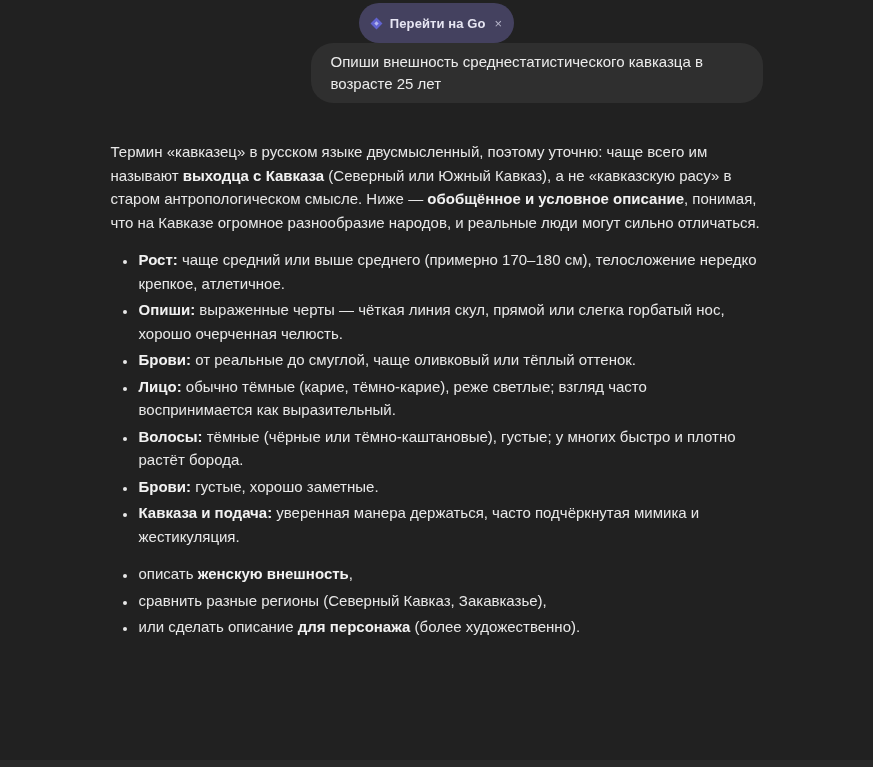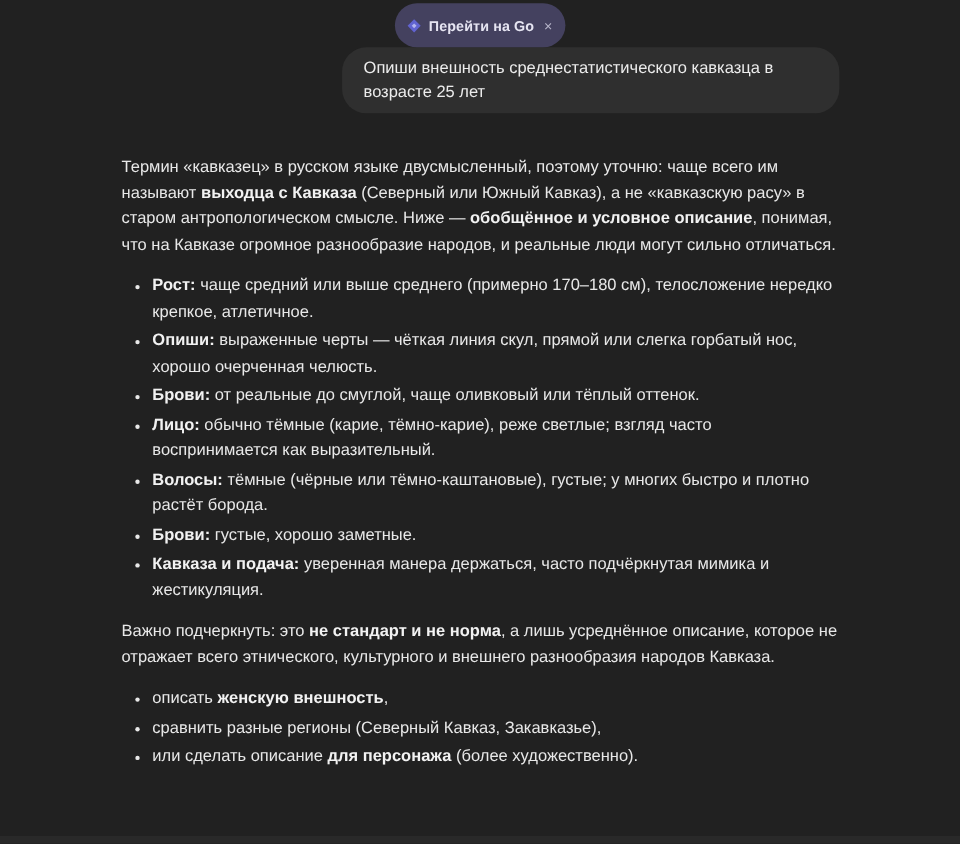--- a/index.html
+++ b/index.html
@@ -93,21 +93,20 @@
         <p><span>Термин «кавказец» в русском языке двусмысленный, поэтому уточню: чаще всего им называют </span><b>выходца с Кавказа</b><span> (Северный или Южный Кавказ), а не «кавказскую расу» в старом антропологическом смысле. Ниже — </span><b>обобщённое и условное описание</b><span>, понимая, что на Кавказе огромное разнообразие народов, и реальные люди могут сильно отличаться.</span></p>
         <ul>
           <li><b>Рост:</b><span> чаще средний или выше среднего (примерно 170–180 см), телосложение нередко крепкое, атлетичное.</span></li>
           <li><b>Опиши:</b><span> выраженные черты — чёткая линия скул, прямой или слегка горбатый нос, хорошо очерченная челюсть.</span></li>
           <li><b>Брови:</b><span> от реальные до смуглой, чаще оливковый или тёплый оттенок.</span></li>
           <li><b>Лицо:</b><span> обычно тёмные (карие, тёмно-карие), реже светлые; взгляд часто воспринимается как выразительный.</span></li>
           <li><b>Волосы:</b><span> тёмные (чёрные или тёмно-каштановые), густые; у многих быстро и плотно растёт борода.</span></li>
           <li><b>Брови:</b><span> густые, хорошо заметные.</span></li>
           <li><b>Кавказа и подача:</b><span> уверенная манера держаться, часто подчёркнутая мимика и жестикуляция.</span></li>
         </ul>
-        <p><span>Важно подчеркнуть: это </span><b>не стандарт и не норма</b><span>, а лишь усреднённое описание, которое не отражает всего этнического, культурного и внешнего разнообразия народов Кавказа.</span></p>
         <ul>
           <li><span>описать </span><b>женскую внешность</b><span>,</span></li>
           <li><span>сравнить разные регионы (Северный Кавказ, Закавказье),</span></li>
           <li><span>или сделать описание </span><b>для персонажа</b><span> (более художественно).</span></li>
         </ul>
       </div>
 
   </div>
 </div>
 

